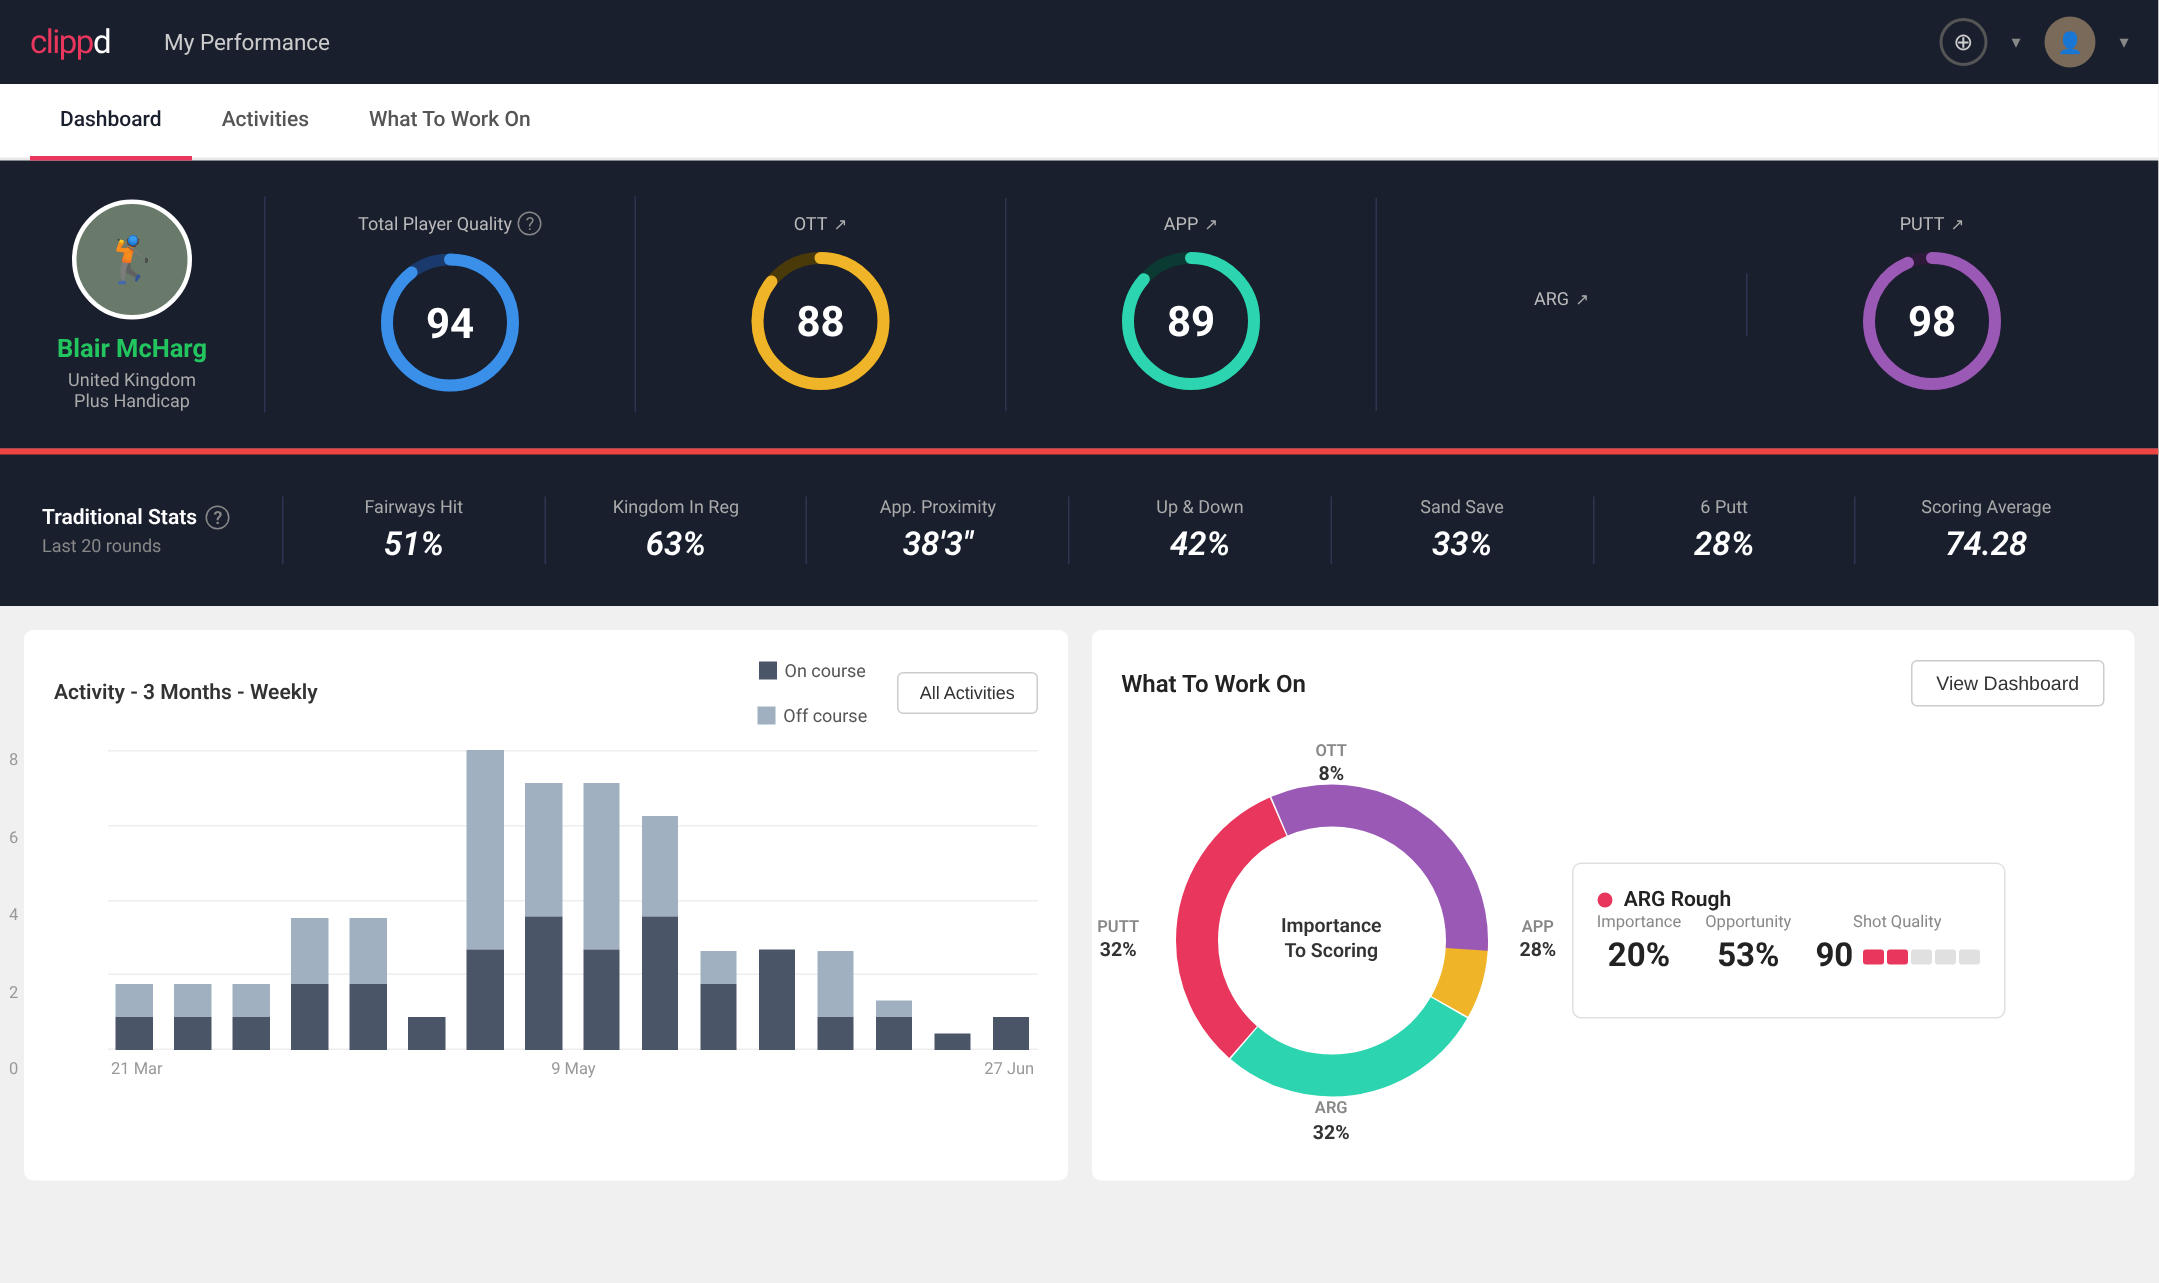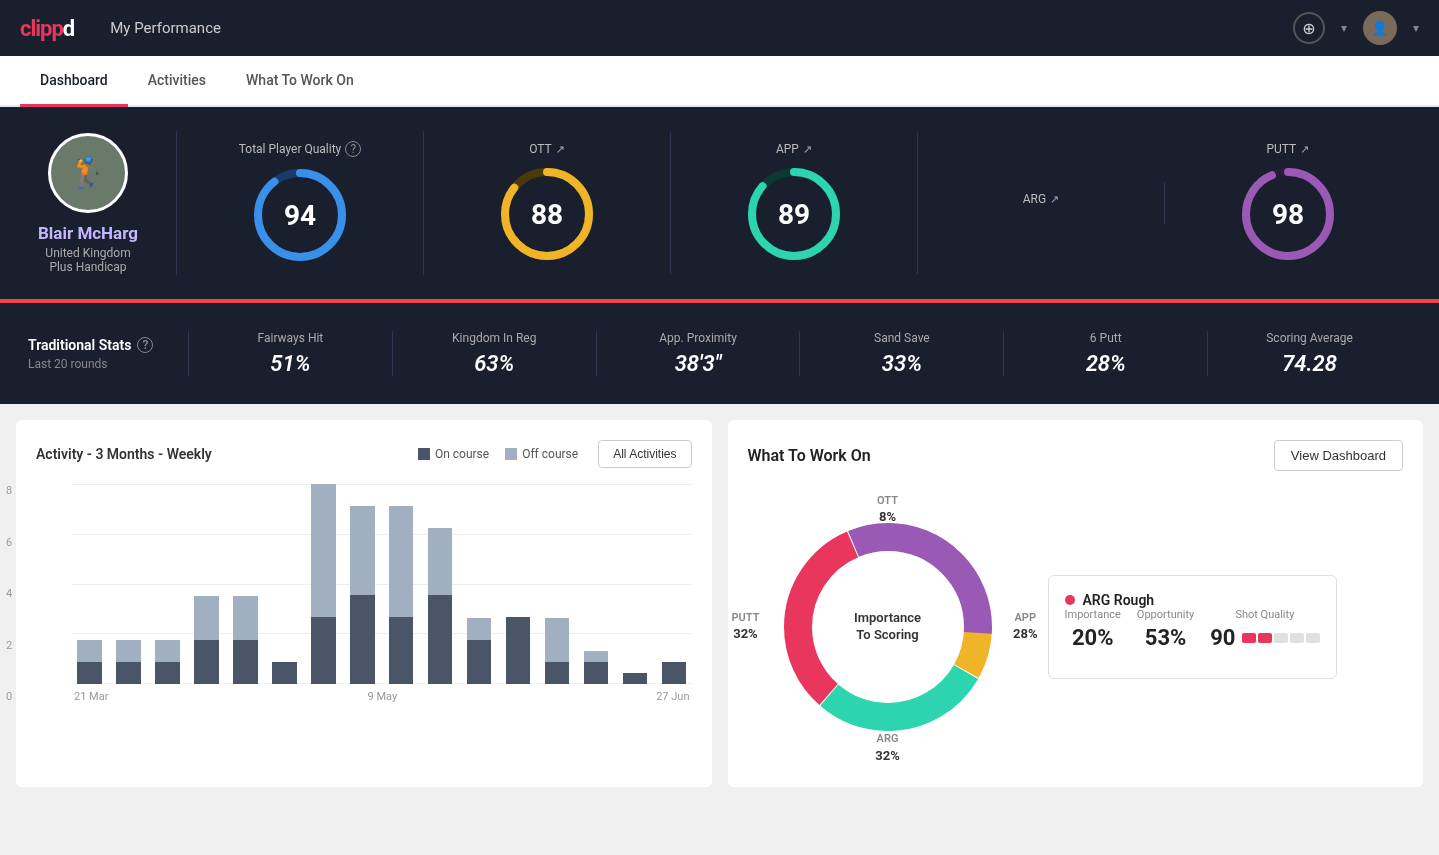--- a/index.html
+++ b/index.html
@@ -7,21 +7,21 @@
 
     
     .top-nav {
       background: #1a1f2e;
       display: flex;
       align-items: center;
       padding: 0 20px;
       height: 56px;
       justify-content: space-between;
     }
-    .logo { color: #e8365d; font-size: 22px; font-weight: 700; letter-spacing: -1px; }
+    .logo { color: #e8365d; font-size: 22px; font-weight: 400; letter-spacing: -1px; }
     .logo span { color: #fff; }
     .nav-title { color: #ccc; font-size: 15px; margin-left: 20px; }
     .nav-right { display: flex; align-items: center; gap: 16px; }
     .nav-icon-btn {
       background: none; border: 2px solid #555; border-radius: 50%; width: 32px; height: 32px;
       color: #ccc; cursor: pointer; display: flex; align-items: center; justify-content: center; font-size: 18px;
     }
     .avatar-btn {
       background: none; border: none; cursor: pointer; display: flex; align-items: center; gap: 4px;
     }
@@ -43,21 +43,21 @@
 
     
     .hero { background: #1a1f2e; padding: 24px 28px; }
     .hero-top { display: flex; align-items: center; gap: 28px; }
     .player-info { display: flex; flex-direction: column; align-items: center; min-width: 120px; }
     .player-avatar {
       width: 80px; height: 80px; border-radius: 50%; background: #6a7a6a;
       border: 3px solid #fff; overflow: hidden; display: flex; align-items: center; justify-content: center;
       font-size: 30px; color: #fff; margin-bottom: 10px;
     }
-    .player-name { font-size: 17px; font-weight: 700; color: #c4b5fd; }
+    .player-name { font-size: 17px; font-weight: 700; color: #22c55e; }
     .player-country { font-size: 12px; color: #aaa; margin-top: 3px; }
     .player-hcp { font-size: 12px; color: #aaa; }
     .scores-area { display: flex; flex: 1; align-items: center; gap: 0; }
     .score-card {
       display: flex; flex-direction: column; align-items: center; justify-content: center;
       flex: 1; border-right: 1px solid #2d3550; padding: 10px 0;
     }
     .score-card:first-child { border-left: 1px solid #2d3550; }
     .score-label { font-size: 12px; color: #bbb; margin-bottom: 8px; display: flex; align-items: center; gap: 4px; }
 
@@ -86,21 +86,21 @@
 
     
     .main-content { display: flex; gap: 16px; padding: 16px; background: #f0f0f0; }
 
     
     .chart-panel {
       background: #fff; border-radius: 6px; padding: 20px; flex: 1; min-height: 340px;
     }
     .chart-header { display: flex; align-items: center; justify-content: space-between; margin-bottom: 16px; }
     .chart-title { font-size: 14px; font-weight: 600; color: #333; }
-    .chart-legend { display: flex; align-items: center; gap: 16px; }
+    .chart-legend { display: flex; align-items: center; gap: 16px; flex-direction: column; }
     .legend-item { display: flex; align-items: center; gap: 5px; font-size: 12px; color: #555; }
     .legend-dot { width: 12px; height: 12px; }
     .all-activities-btn {
       border: 1px solid #ccc; background: #fff; padding: 6px 14px; font-size: 12px;
       cursor: pointer; border-radius: 4px; color: #333;
     }
 
     .bar-chart { display: flex; align-items: flex-end; gap: 4px; height: 200px; position: relative; }
 
     .chart-y-axis {
@@ -270,20 +270,24 @@
       <div class="stat-item-label">Fairways Hit</div>
       <div class="stat-item-value">51%</div>
     </div>
     <div class="stat-item">
       <div class="stat-item-label">Kingdom In Reg</div>
       <div class="stat-item-value">63%</div>
     </div>
     <div class="stat-item">
       <div class="stat-item-label">App. Proximity</div>
       <div class="stat-item-value">38'3"</div>
+    </div>
+    <div class="stat-item">
+      <div class="stat-item-label">Up &amp; Down</div>
+      <div class="stat-item-value">42%</div>
     </div>
     <div class="stat-item">
       <div class="stat-item-label">Sand Save</div>
       <div class="stat-item-value">33%</div>
     </div>
     <div class="stat-item">
       <div class="stat-item-label">6 Putt</div>
       <div class="stat-item-value">28%</div>
     </div>
     <div class="stat-item">

